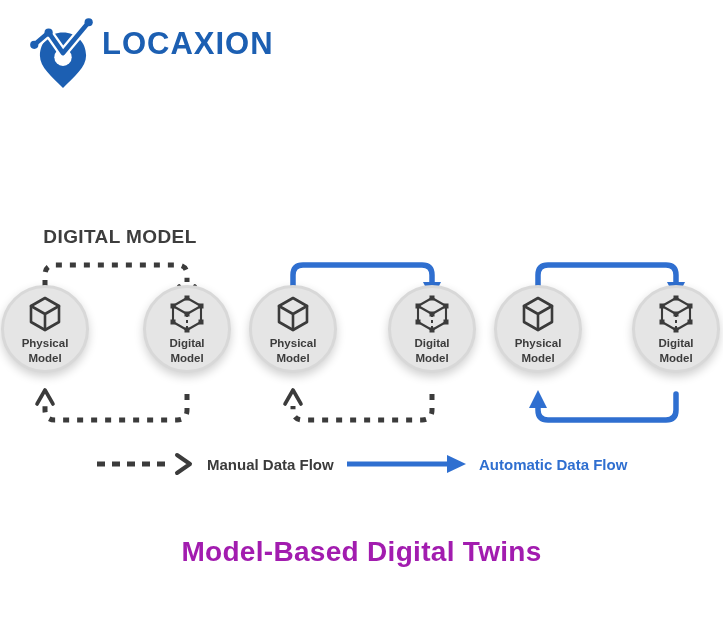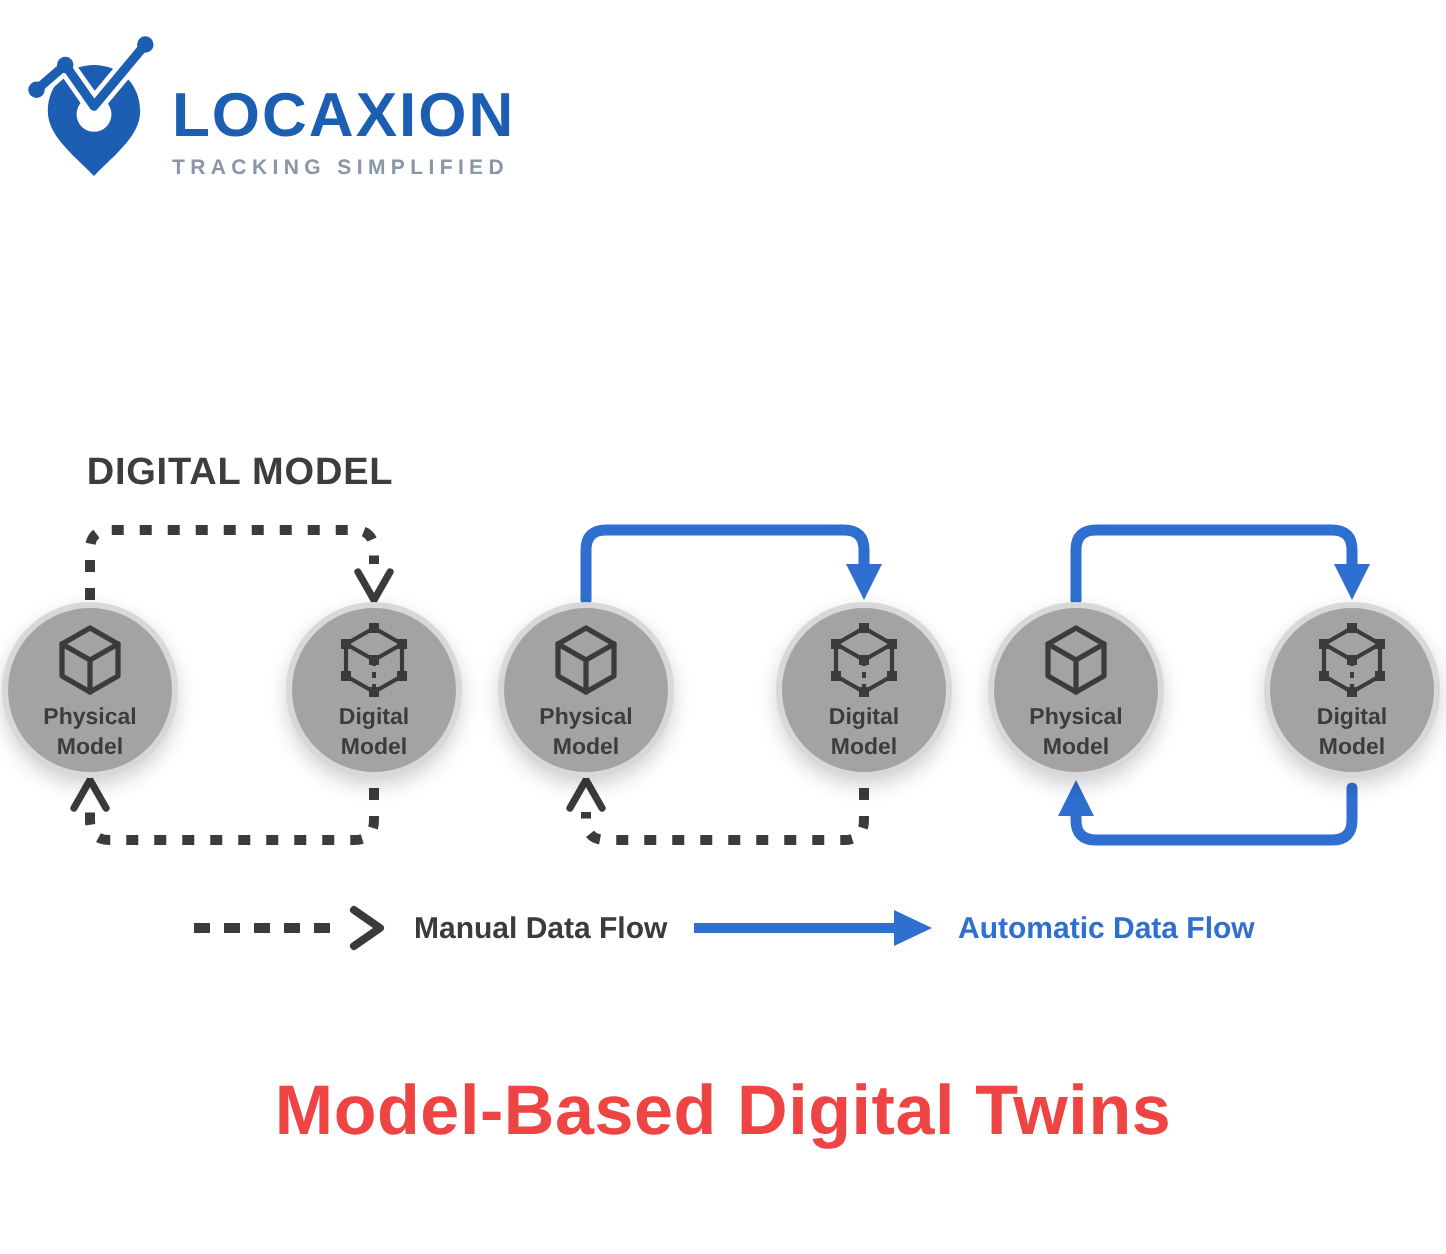--- a/index.html
+++ b/index.html
@@ -1,21 +1,21 @@
 <!DOCTYPE html>
 <html><head>
 <meta charset="utf-8">
 <style>
   html,body{margin:0;padding:0;background:#ffffff;}
   #stage{
     position:relative;width:723px;height:627px;background:#ffffff;
     overflow:hidden;font-family:"Liberation Sans",sans-serif;
   }
   
-  .logo{position:absolute;left:12px;top:12px;display:flex;align-items:flex-end;}
+  .logo{position:absolute;left:28px;top:12px;display:flex;align-items:flex-start;}
   .logo-icon{width:70px;height:78px;}
   .logo-text{margin-left:4px;padding-top:16px;}
   .brand{
     font-size:31px;font-weight:bold;color:#1c5fb2;letter-spacing:1px;line-height:1;
   }
   .tagline{
     margin-top:5px;font-size:10.5px;font-weight:bold;color:#8a96a6;letter-spacing:2.7px;
   }
   
   .panel{position:absolute;top:220px;height:215px;}
@@ -25,22 +25,22 @@
   }
   .arrows{position:absolute;left:0;top:0;width:100%;height:215px;}
   .flow-line{fill:none;stroke-linecap:round;}
   [data-flow="manual"] .flow-line{stroke:#3b3b3b;stroke-width:5;stroke-dasharray:6 8;stroke-linecap:butt;}
   [data-flow="manual"] .flow-head-auto{display:none;}
   [data-flow="manual"] .flow-head-manual{fill:none;stroke:#3b3b3b;stroke-width:3.6;stroke-linecap:round;stroke-linejoin:round;}
   [data-flow="automatic"] .flow-line{stroke:#2f6fd0;stroke-width:5.5;}
   [data-flow="automatic"] .flow-head-manual{display:none;}
   [data-flow="automatic"] .flow-head-auto{fill:#2f6fd0;stroke:none;}
   .circle{
-    position:absolute;top:81px;width:88px;height:88px;border-radius:50%;
-    background:#a3a3a3;border:3px solid #d8d8d8;box-sizing:border-box;
+    position:absolute;top:65px;width:88px;height:88px;border-radius:50%;
+    background:#e5e5e5;border:3px solid #d8d8d8;box-sizing:border-box;
     box-shadow:0 4px 10px rgba(0,0,0,0.18);
     display:flex;flex-direction:column;align-items:center;justify-content:center;
   }
   .circle svg{margin-top:2px;}
   .circle-label{
     width:64px;text-align:center;font-size:11.5px;font-weight:bold;
     color:#3c3c3c;line-height:1.3;margin-top:2px;
   }
   .node-icon .solid{fill:none;stroke:#3b3b3b;stroke-width:2.6;stroke-linejoin:round;stroke-linecap:round;}
   .node-icon .dash{fill:none;stroke:#3b3b3b;stroke-width:2;stroke-dasharray:3 3;}
@@ -51,41 +51,40 @@
   #legend-auto{left:343px;}
   .legend-label-manual{font-size:15px;font-weight:bold;color:#3b3b3b;}
   .legend-label-auto{font-size:15px;font-weight:bold;color:#2f6fd0;}
   .lg-dash{fill:none;stroke:#3b3b3b;stroke-width:5;stroke-dasharray:8 7;}
   .lg-chev{fill:none;stroke:#3b3b3b;stroke-width:4;stroke-linecap:round;stroke-linejoin:round;}
   .lg-solid{fill:none;stroke:#2f6fd0;stroke-width:5;}
   .lg-tri{fill:#2f6fd0;}
   
   .caption{
     position:absolute;top:536px;left:0;right:0;text-align:center;
-    font-size:35px;font-weight:bold;color:#ef4444;letter-spacing:0.3px;
+    font-size:28px;font-weight:bold;color:#a21caf;letter-spacing:0.3px;
   }
 </style>
 </head>
 <body>
 
 <div id="stage">
 
   <div class="logo">
     <svg class="logo-icon" viewBox="0 0 66 76">
       <path d="M33,20 C20,20 10.5,29.5 10.5,42.5 C10.5,54 22,63 33,74 C44,63 55.5,54 55.5,42.5 C55.5,29.5 46,20 33,20 Z" fill="#1c5fb2"></path>
       <circle cx="33" cy="44" r="8.5" fill="#ffffff"></circle>
       <path d="M5,32 L19,20 L33,40 L58,10" fill="none" stroke="#ffffff" stroke-width="9" stroke-linecap="round" stroke-linejoin="round"></path>
       <path d="M5,32 L19,20 L33,40 L58,10" fill="none" stroke="#1c5fb2" stroke-width="4.5" stroke-linecap="round" stroke-linejoin="round"></path>
       <circle cx="5" cy="32" r="4" fill="#1c5fb2"></circle>
       <circle cx="19" cy="20" r="4" fill="#1c5fb2"></circle>
       <circle cx="58" cy="10" r="4" fill="#1c5fb2"></circle>
     </svg>
     <div class="logo-text">
       <div class="brand">LOCAXION</div>
-      <div class="tagline">TRACKING SIMPLIFIED</div>
     </div>
   </div>
 
   <div class="panel" style="left:0;width:240px;">
     <h3>DIGITAL MODEL</h3>
     <svg class="arrows" viewBox="0 0 240 215">
       <g data-flow="manual">
         <path class="flow-line" d="M45,80 L45,55 Q45,45 55,45 L177,45 Q187,45 187,55 L187,62"></path>
         <path class="flow-head-manual" d="M179,66 L187,80 L195,66"></path>
         <path class="flow-head-auto" d="M178,62 L196,62 L187,80 Z"></path>

